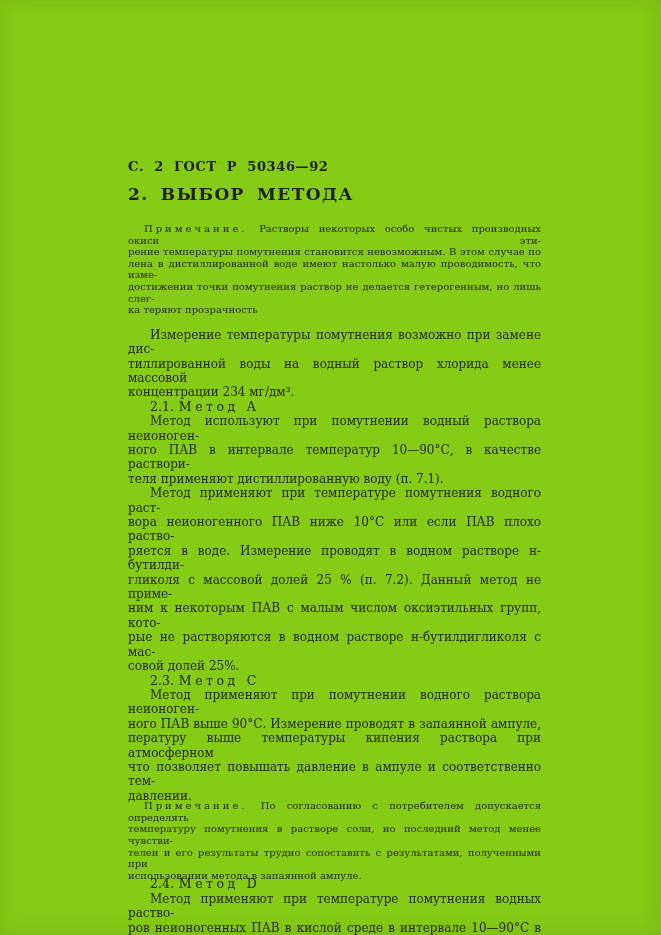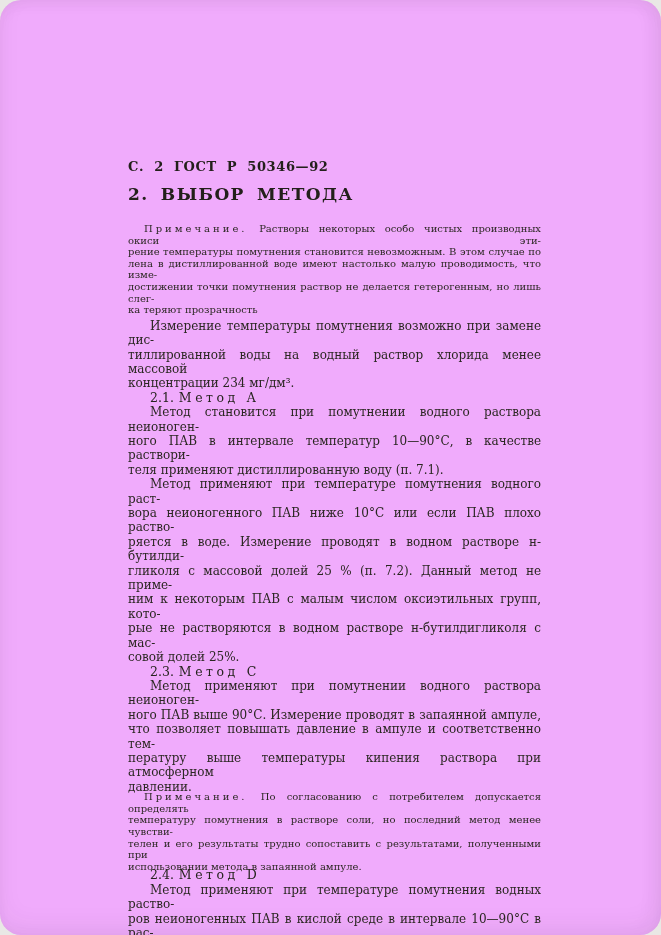--- a/index.html
+++ b/index.html
@@ -6,28 +6,27 @@
   html, body {
     margin: 0;
     padding: 0;
     background: #e9e8e5;
   }
   .page {
     position: relative;
     width: 661px;
     height: 935px;
     margin: 0 auto;
-    background: #f0abfc;
+    background: #84cc16;
     overflow: hidden;
     font-family: "DejaVu Serif", "Liberation Serif", serif;
     color: #2b2722;
     box-shadow: inset 0 -10px 24px rgba(60,55,45,0.05),
                 inset -8px 0 18px rgba(60,55,45,0.04),
                 inset 0 6px 14px rgba(60,55,45,0.03);
-    border-radius: 21px;
   }
   .content {
     position: absolute;
     left: 128px;
     top: 0;
     width: 413px;
   }
   .page-header {
     margin-top: 160px;
     font-size: 13px;
@@ -48,21 +47,21 @@
     color: #23201b;
   }
   .blocks { margin: 0; }
   .note {
     margin-top: 22px;
     font-size: 10px;
     line-height: 11.6px;
   }
   .para + .note { margin-top: -3px; }
   .para {
-    margin-top: 3px;
+    margin-top: 12px;
     font-size: 12px;
     line-height: 14.4px;
   }
   .heading + .para, .para + .para { margin-top: 0; }
   .heading {
     font-size: 12.5px;
     line-height: 14.4px;
     text-indent: 22px;
     color: #26231e;
   }
@@ -96,39 +95,39 @@
           <div class="line">достижении точки помутнения раствор не делается гетерогенным, но лишь слег-</div>
           <div class="line last">ка теряют прозрачность</div>
         </div>
         <div class="para">
           <div class="line first">Измерение температуры помутнения возможно при замене дис-</div>
           <div class="line">тиллированной воды на водный раствор хлорида менее массовой</div>
           <div class="line last">концентрации 234 мг/дм³.</div>
         </div>
         <div class="heading"><span class="hnum">2.1.</span><span class="hword">Метод</span><span class="hletter">A</span></div>
         <div class="para">
-          <div class="line first">Метод становится при помутнении водного раствора неионоген-</div>
+          <div class="line first">Метод используют при помутнении водный раствора неионоген-</div>
           <div class="line">ного ПАВ в интервале температур 10—90°С, в качестве раствори-</div>
           <div class="line last">теля применяют дистиллированную воду (п. 7.1).</div>
         </div>
         <div class="para">
           <div class="line first">Метод применяют при температуре помутнения водного раст-</div>
           <div class="line">вора неионогенного ПАВ ниже 10°С или если ПАВ плохо раство-</div>
           <div class="line">ряется в воде. Измерение проводят в водном растворе н-бутилди-</div>
           <div class="line">гликоля с массовой долей 25 % (п. 7.2). Данный метод не приме-</div>
           <div class="line">ним к некоторым ПАВ с малым числом оксиэтильных групп, кото-</div>
           <div class="line">рые не растворяются в водном растворе н-бутилдигликоля с мас-</div>
           <div class="line last">совой долей 25%.</div>
         </div>
         <div class="heading"><span class="hnum">2.3.</span><span class="hword">Метод</span><span class="hletter">C</span></div>
         <div class="para">
           <div class="line first">Метод применяют при помутнении водного раствора неионоген-</div>
           <div class="line">ного ПАВ выше 90°С. Измерение проводят в запаянной ампуле,</div>
+          <div class="line">пературу выше температуры кипения раствора при атмосферном</div>
           <div class="line">что позволяет повышать давление в ампуле и соответственно тем-</div>
-          <div class="line">пературу выше температуры кипения раствора при атмосферном</div>
           <div class="line last">давлении.</div>
         </div>
         <div class="note">
           <div class="line first"><span class="lead">Примечание.</span> По согласованию с потребителем допускается определять</div>
           <div class="line">температуру помутнения в растворе соли, но последний метод менее чувстви-</div>
           <div class="line">телен и его результаты трудно сопоставить с результатами, полученными при</div>
           <div class="line last">использовании метода в запаянной ампуле.</div>
         </div>
         <div class="heading"><span class="hnum">2.4.</span><span class="hword">Метод</span><span class="hletter">D</span></div>
         <div class="para">

